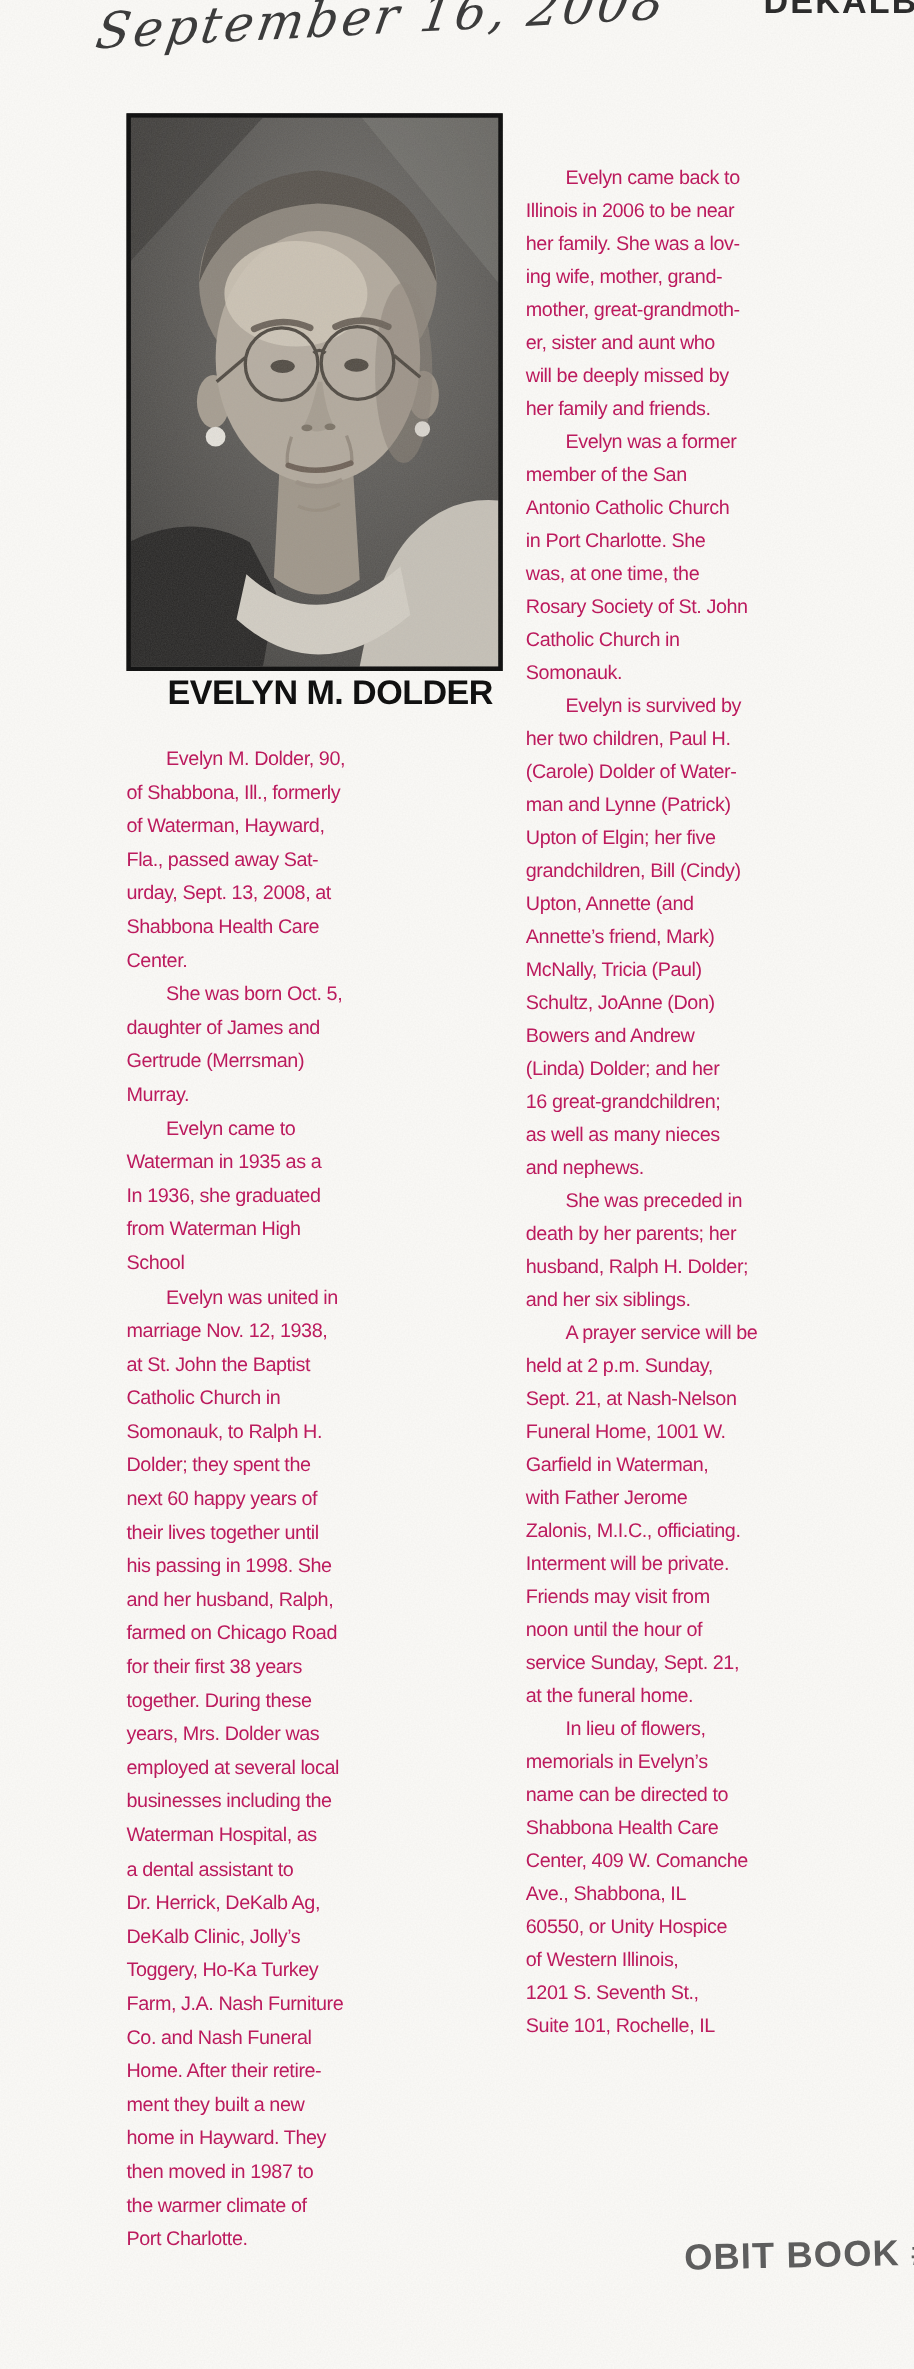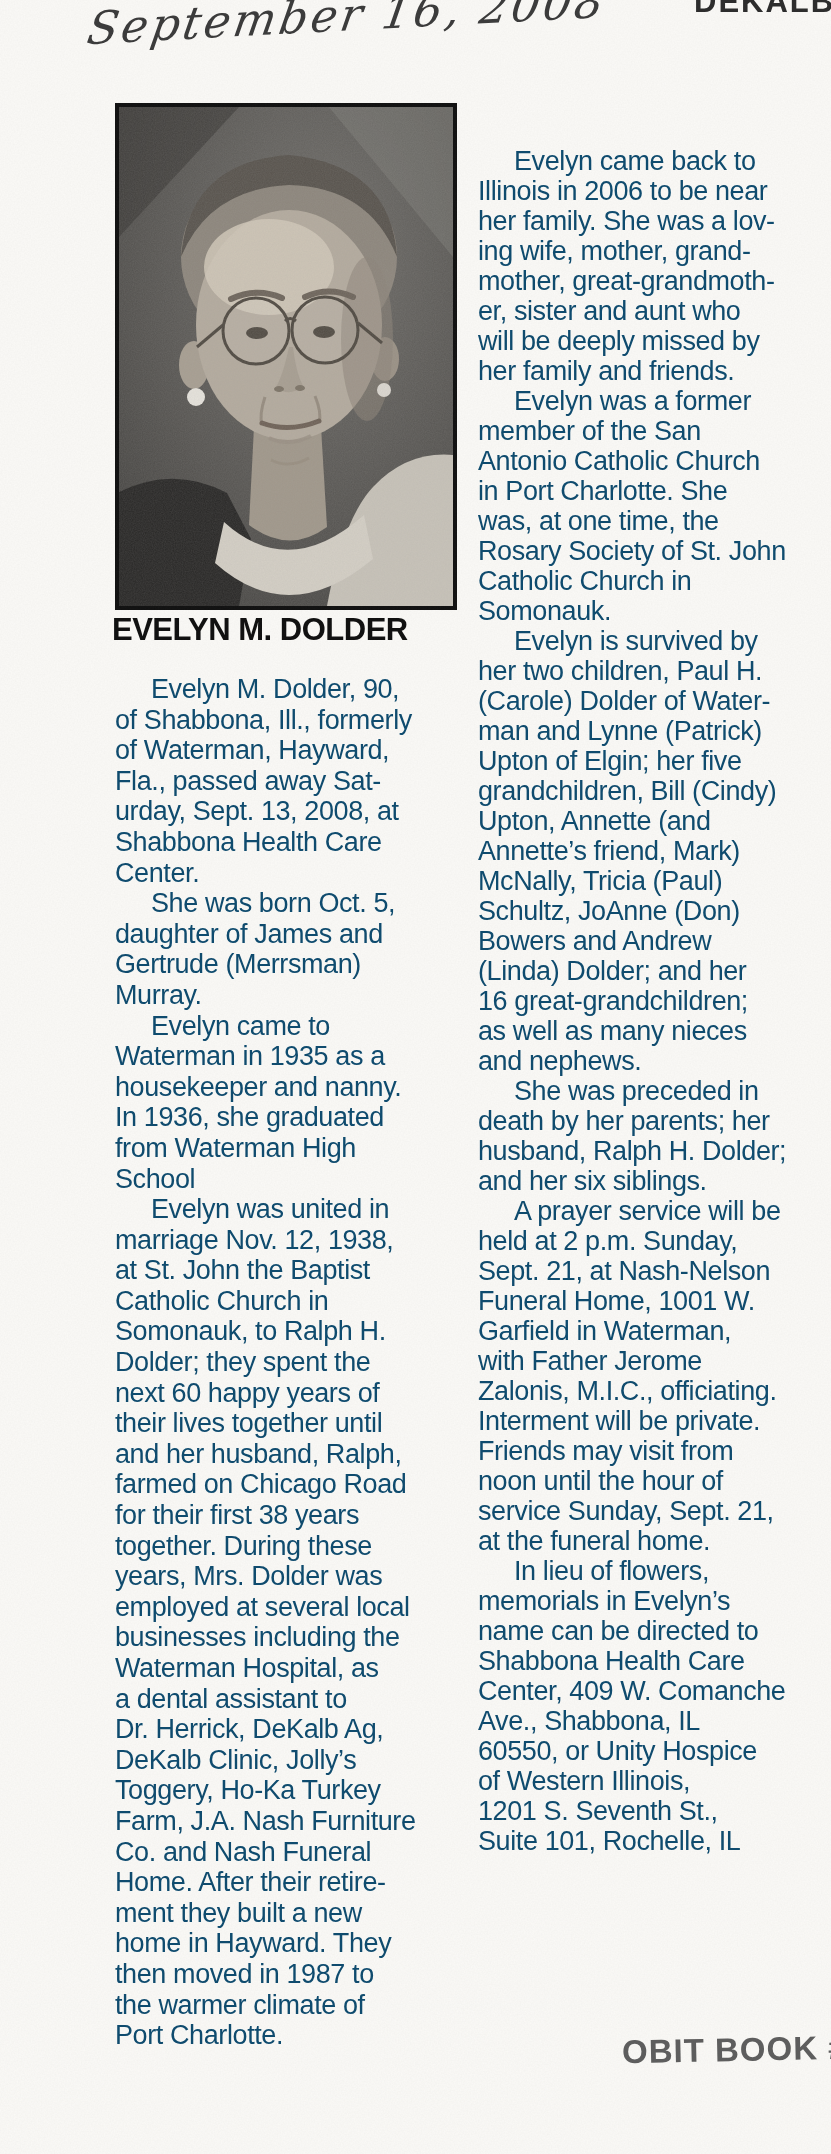--- a/index.html
+++ b/index.html
@@ -23,24 +23,24 @@
     color:#2b2b2b; white-space:nowrap;
   }
   .photo-frame {
     position:absolute; left:115px; top:103px;
     width:334px; height:499px;
     border:4px solid #101010; background:#4c4b49;
   }
   .photo-frame svg { display:block; width:100%; height:100%; }
   .headline {
     position:absolute; left:112px; top:612px; width:336px;
-    text-align:left; font-weight:bold; font-size:31px;
+    text-align:right; font-weight:bold; font-size:31px;
     letter-spacing:-0.5px; color:#0e0e0e; white-space:nowrap;
   }
-  .col { position:absolute; font-size:27px; letter-spacing:-0.4px; color:#0c4a6e; }
+  .col { position:absolute; font-size:18px; letter-spacing:-0.4px; color:#be185d; }
   .col .line { white-space:nowrap; }
   .col .indent { padding-left:36px; }
   .left-col  { left:115px; top:674px; width:348px; line-height:30.6px; }
   .right-col { left:478px; top:146px; width:345px; line-height:30px; }
   .stamp-bottom {
     position:absolute; left:622px; top:2031px;
     font-weight:bold; font-size:33px; letter-spacing:1px;
     color:#5d5d5d; white-space:nowrap;
     transform:rotate(-1.2deg);
   }
@@ -119,32 +119,32 @@
       <div class="line">Fla., passed away Sat-</div>
       <div class="line">urday, Sept. 13, 2008, at</div>
       <div class="line">Shabbona Health Care</div>
       <div class="line">Center.</div>
       <div class="line indent">She was born Oct. 5,</div>
       <div class="line">daughter of James and</div>
       <div class="line">Gertrude (Merrsman)</div>
       <div class="line">Murray.</div>
       <div class="line indent">Evelyn came to</div>
       <div class="line">Waterman in 1935 as a</div>
-      <div class="line">housekeeper and nanny.</div>
       <div class="line">In 1936, she graduated</div>
       <div class="line">from Waterman High</div>
       <div class="line">School</div>
       <div class="line indent">Evelyn was united in</div>
       <div class="line">marriage Nov. 12, 1938,</div>
       <div class="line">at St. John the Baptist</div>
       <div class="line">Catholic Church in</div>
       <div class="line">Somonauk, to Ralph H.</div>
       <div class="line">Dolder; they spent the</div>
       <div class="line">next 60 happy years of</div>
       <div class="line">their lives together until</div>
+      <div class="line">his passing in 1998. She</div>
       <div class="line">and her husband, Ralph,</div>
       <div class="line">farmed on Chicago Road</div>
       <div class="line">for their first 38 years</div>
       <div class="line">together. During these</div>
       <div class="line">years, Mrs. Dolder was</div>
       <div class="line">employed at several local</div>
       <div class="line">businesses including the</div>
       <div class="line">Waterman Hospital, as</div>
       <div class="line">a dental assistant to</div>
       <div class="line">Dr. Herrick, DeKalb Ag,</div>

